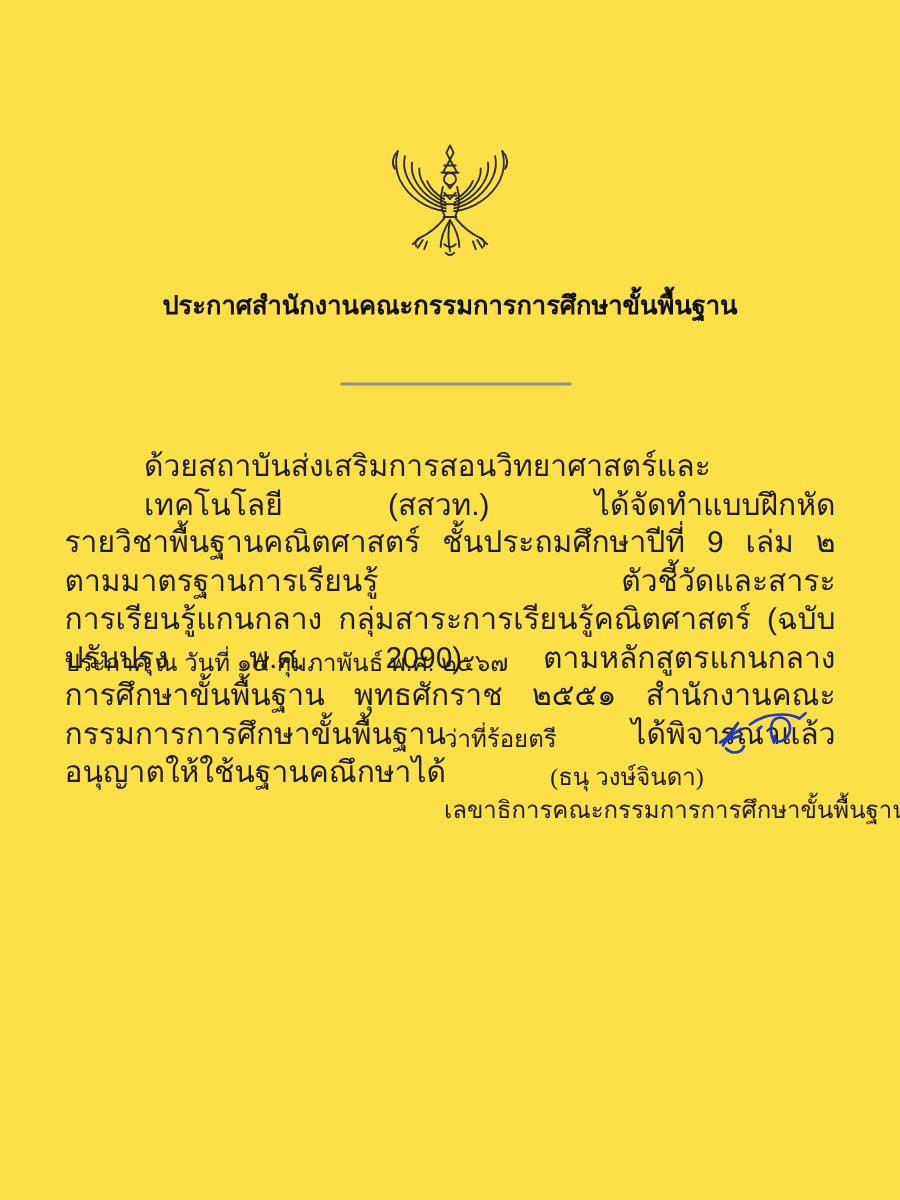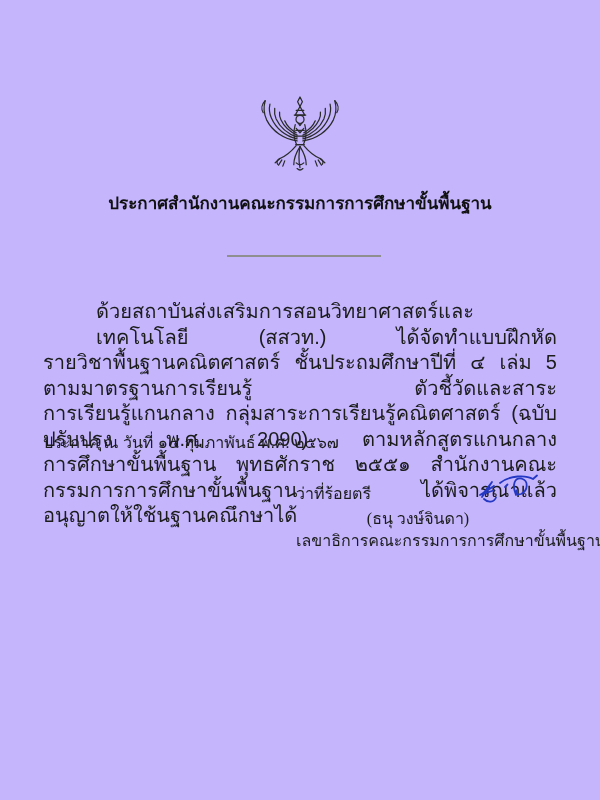--- a/index.html
+++ b/index.html
@@ -5,21 +5,21 @@
   * { margin:0; padding:0; box-sizing:border-box; }
   html,body { width:600px; height:800px; }
   body {
     background:#ffffff;
     font-family:"Liberation Sans", sans-serif;
     color:#1c1c1c;
   }
   .page {
     position:relative;
     width:600px; height:800px;
-    background:#c4b5fd;
+    background:#fde047;
     overflow:hidden;
   }
   .emblem {
     position:absolute; top:96px; left:50%;
     transform:translateX(-50%);
     width:92px; height:84px;
   }
   .emblem svg { width:100%; height:100%; }
   .title-block {
     position:absolute; top:190px; left:0; right:0;
@@ -127,21 +127,21 @@
   </div>
 
   <div class="title-block">
     <div>ประกาศสำนักงานคณะกรรมการการศึกษาขั้นพื้นฐาน</div>
   </div>
 
   <div class="divider"></div>
 
   <div class="body-para">
     <div class="body-line just indent">ด้วยสถาบันส่งเสริมการสอนวิทยาศาสตร์และเทคโนโลยี (สสวท.) ได้จัดทำแบบฝึกหัด</div>
-    <div class="body-line just">รายวิชาพื้นฐานคณิตศาสตร์ ชั้นประถมศึกษาปีที่ ๔ เล่ม 5 ตามมาตรฐานการเรียนรู้ ตัวชี้วัดและสาระ</div>
+    <div class="body-line just">รายวิชาพื้นฐานคณิตศาสตร์ ชั้นประถมศึกษาปีที่ 9 เล่ม ๒ ตามมาตรฐานการเรียนรู้ ตัวชี้วัดและสาระ</div>
     <div class="body-line just">การเรียนรู้แกนกลาง กลุ่มสาระการเรียนรู้คณิตศาสตร์ (ฉบับปรับปรุง พ.ศ. 2090) ตามหลักสูตรแกนกลาง</div>
     <div class="body-line just">การศึกษาขั้นพื้นฐาน พุทธศักราช ๒๕๕๑ สำนักงานคณะกรรมการการศึกษาขั้นพื้นฐาน ได้พิจารณาแล้ว</div>
     <div class="body-line">อนุญาตให้ใช้นฐานคณึกษาได้</div>
   </div>
 
   <div class="date-line">ประกาศ ณ วันที่ ๑๔ กุมภาพันธ์ พ.ศ. ๒๕๖๗</div>
 
   <div class="sig-block">
     <div class="sig-row1">
       <span class="sig-rank">ว่าที่ร้อยตรี</span>

